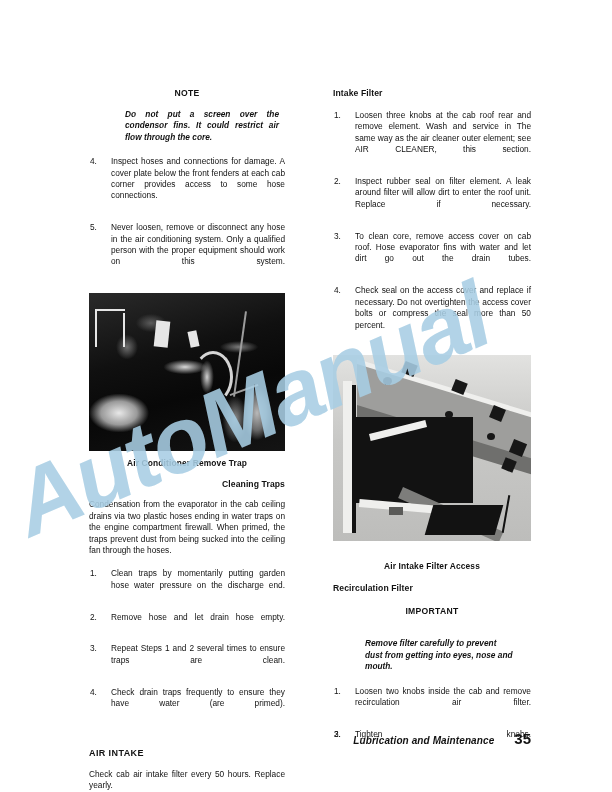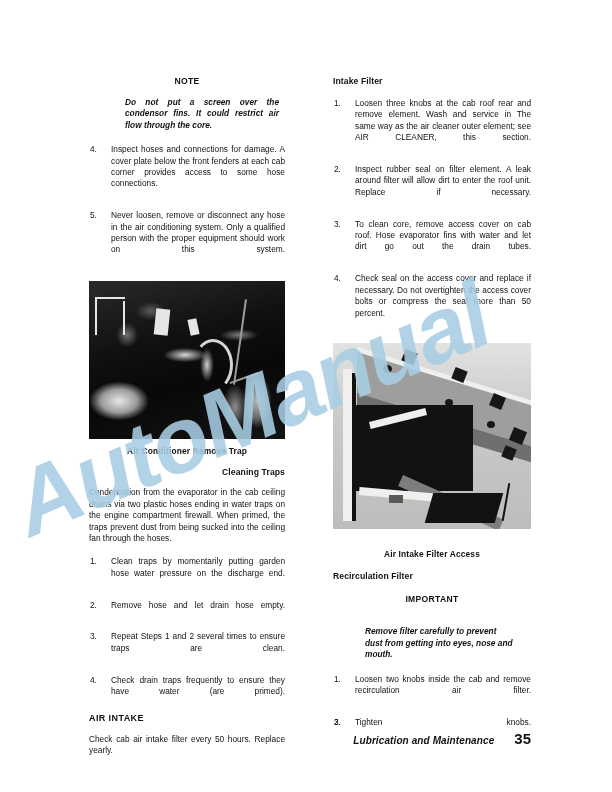--- a/index.html
+++ b/index.html
@@ -45,21 +45,21 @@
     color: #a8cee4;
     opacity: 0.88;
     transform: rotate(-23deg);
     transform-origin: left bottom;
     white-space: nowrap;
   }
 
   
   .col {
     position: absolute;
-    top: 0;
+    top: 12px;
     z-index: 2;
   }
   #col-left  { left: 89px;  width: 196px; }
   #col-right { left: 333px; width: 198px; }
 
   
   .h-center {
     text-align: center;
     font-weight: bold;
     font-size: 8.6px;
@@ -279,21 +279,21 @@
       <li>
         <span class="num">3.</span>
         <span class="txt">Repeat Steps 1 and 2 several times to ensure traps are clean.</span>
       </li>
       <li>
         <span class="num">4.</span>
         <span class="txt">Check drain traps frequently to ensure they have water (are primed).</span>
       </li>
     </ol>
 
-    <div class="h-section" style="margin-top:4px;">AIR INTAKE</div>
+    <div class="h-section" style="margin-top:27px;">AIR INTAKE</div>
 
     <div class="para" style="margin-top:11px;">Check cab air intake filter every 50 hours. Replace yearly.</div>
   </div>
 
   <div class="col" id="col-right">
 
     <div class="h-left" style="margin-top:76px;">Intake Filter</div>
 
     <ol class="nlist" style="margin-top:12px;">
       <li>

